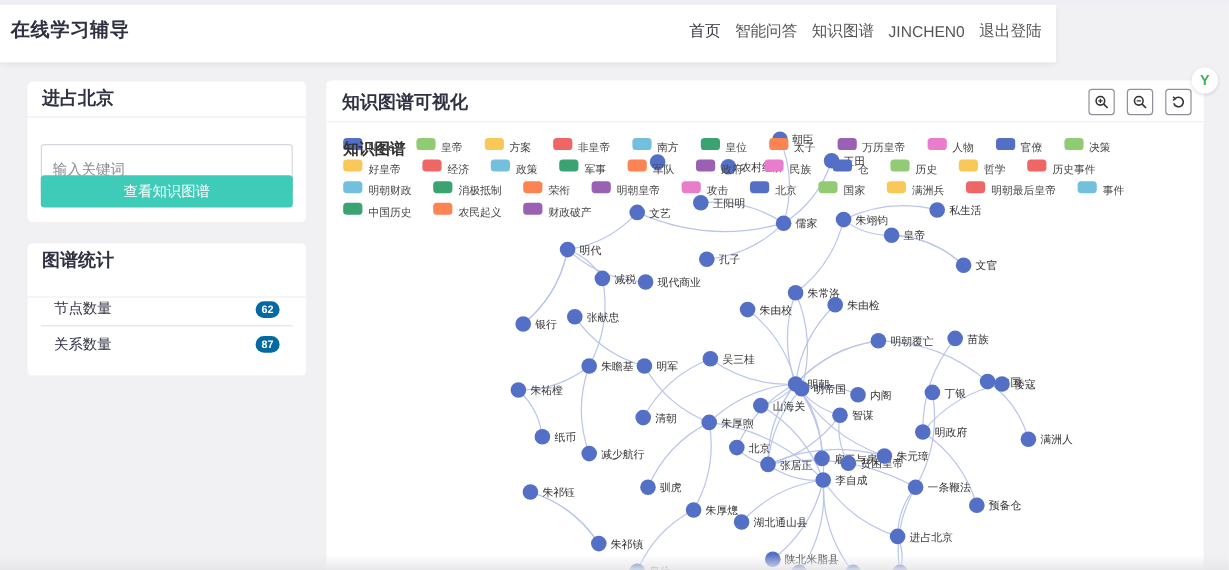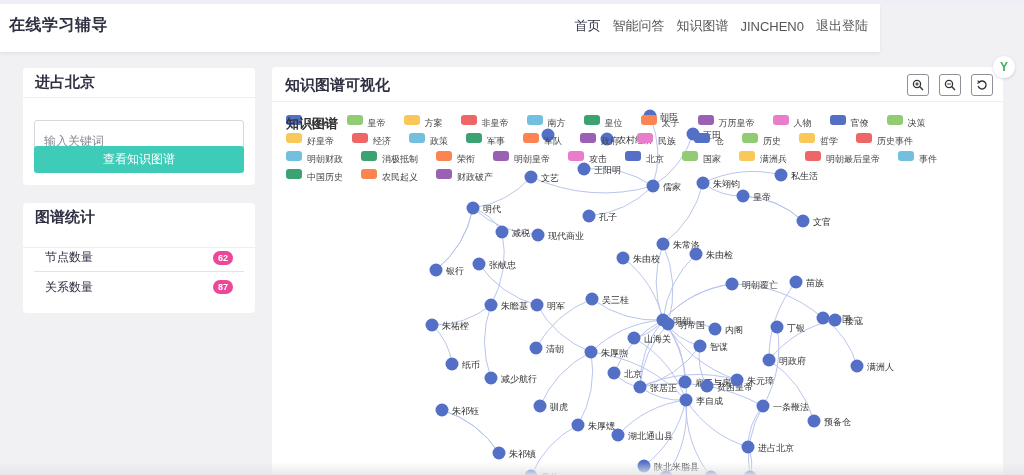--- a/index.html
+++ b/index.html
@@ -17,21 +17,21 @@
   .search-card { left: 23px; top: 68px; width: 232px; height: 117px; }
   .search-input { position: absolute; left: 11px; top: 40px; width: 210px; height: 42px; border: 1px solid #d6d6dc; border-radius: 3px; font-size: 12px; padding: 0 9px; color: #333; background: #fff; font-family: "Liberation Sans", sans-serif; margin-top: 12px; }
   .search-input::placeholder { color: #8a8a94; }
   .view-btn { position: absolute; left: 11px; top: 78px; width: 210px; height: 27px; background: #3ecbb7; color: #fff; font-size: 12px; border-radius: 3px; display: flex; align-items: center; justify-content: center; cursor: pointer; }
 
   .stats-card { left: 23px; top: 203px; width: 232px; height: 110px; }
   .stats-card .card-head { height: 45px; }
   .stat-row { position: absolute; left: 11px; width: 210px; height: 28px; display: flex; align-items: center; justify-content: space-between; padding: 0 11px; font-size: 12px; color: #2f3142; }
   .stat-row.r1 { top: 41px; border-bottom: 1px solid #e3e3e8; }
   .stat-row.r2 { top: 70px; }
-  .badge { background: #ec4899; color: #fff; font-size: 9px; font-weight: bold; border-radius: 8px; padding: 2px 5px; min-width: 20px; text-align: center; }
+  .badge { background: #0369a1; color: #fff; font-size: 9px; font-weight: bold; border-radius: 8px; padding: 2px 5px; min-width: 20px; text-align: center; }
 
   .graph-card { left: 272px; top: 67px; width: 731px; height: 420px; overflow: hidden; }
   .graph-card .card-head { height: 35px; padding-top: 9px; padding-left: 13px; }
   .tools { position: absolute; right: 10px; top: 7px; display: flex; gap: 10px; }
   .tool { width: 22px; height: 22px; border: 1px solid #909098; border-radius: 3px; display: flex; align-items: center; justify-content: center; background: #fff; cursor: pointer; }
   .graph-svg { position: absolute; left: 0; top: 0; }
 
   .legend { position: absolute; left: 14px; top: 47px; width: 712px; font-size: 9px; color: #444; line-height: 17px; }
   .legend-item { display: inline-flex; align-items: flex-start; margin-right: 18px; cursor: pointer; height: 17px; }
   .legend-swatch { display: inline-block; width: 16px; height: 10px; border-radius: 3px; margin-right: 5px; }

